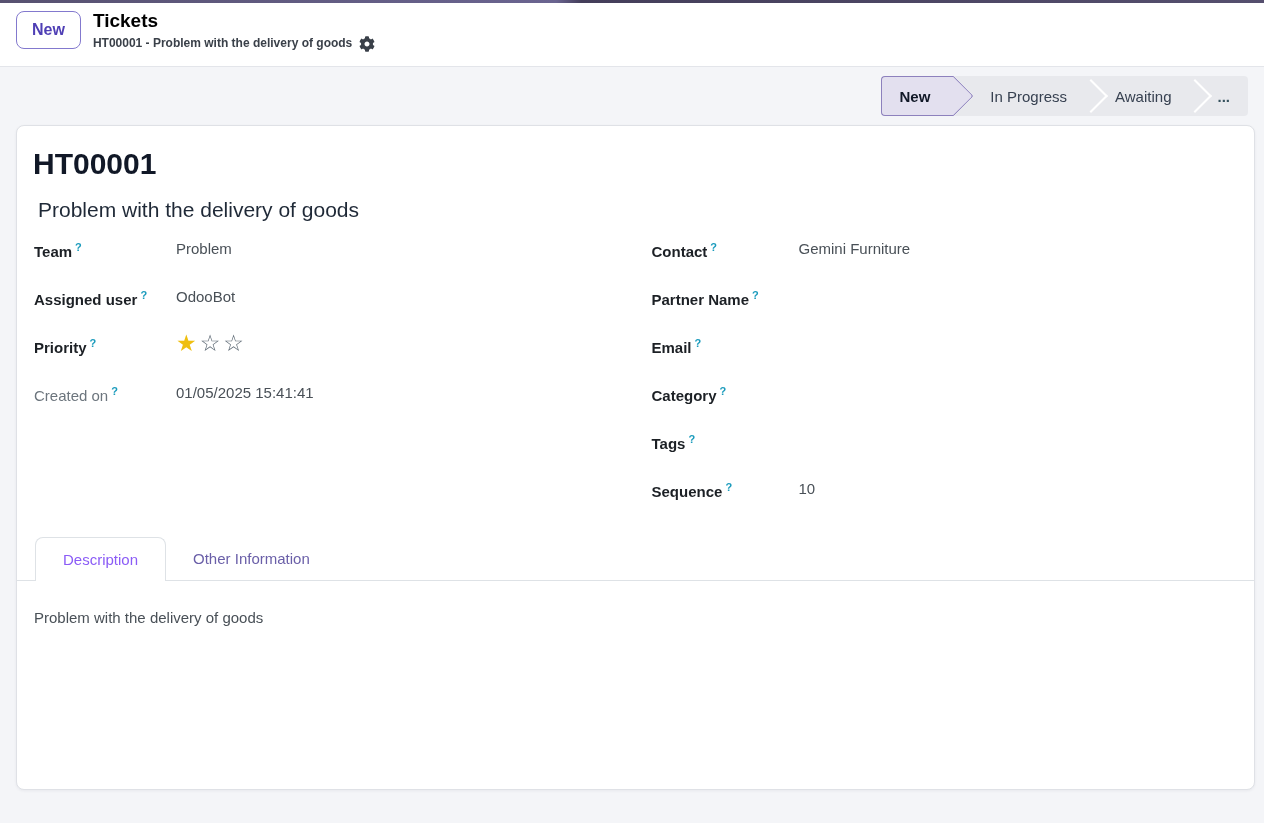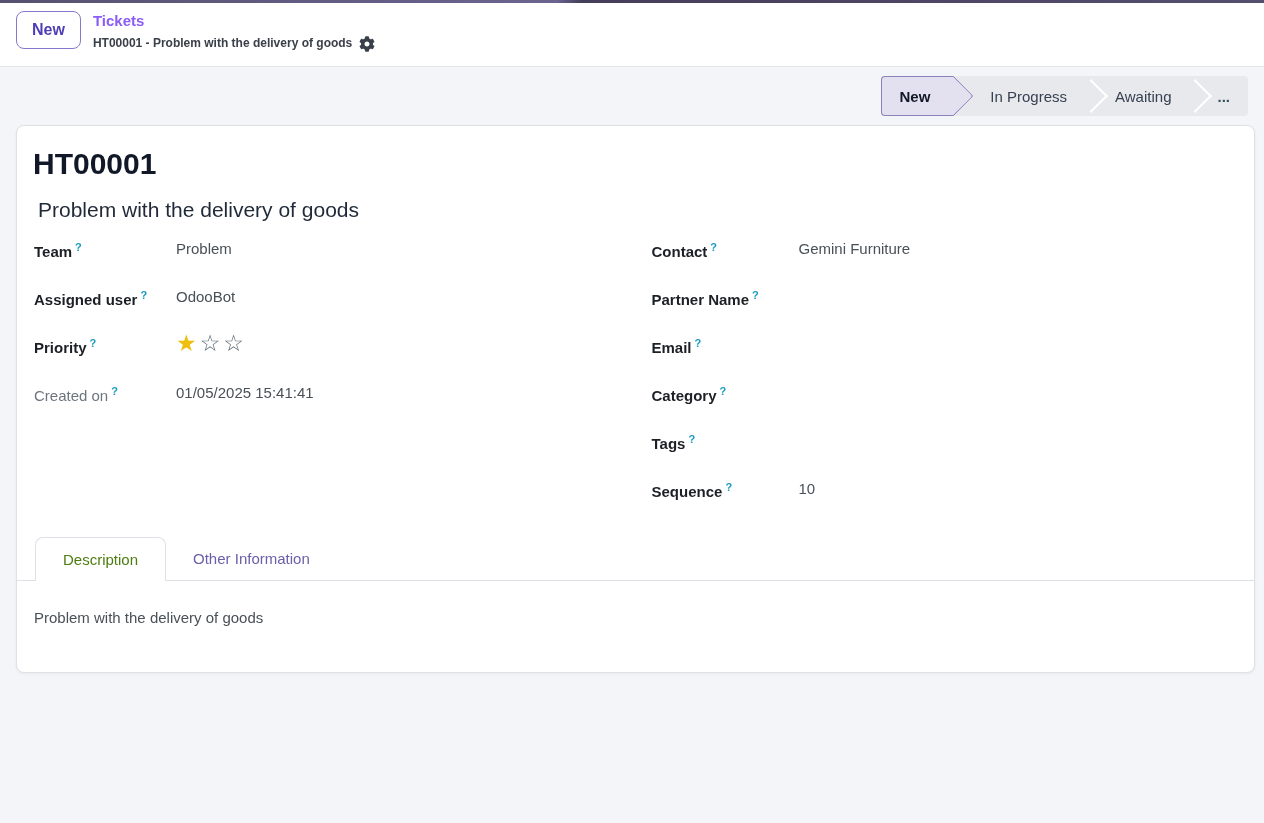--- a/index.html
+++ b/index.html
@@ -35,22 +35,22 @@
     color: #4f3fb5;
     font-weight: 700;
     font-size: 16px;
     padding: 8px 15px;
     line-height: 20px;
     cursor: pointer;
     font-family: "Liberation Sans", sans-serif;
   }
   .crumbs { display: flex; flex-direction: column; }
   .crumb-parent {
-    color: #8b5cf6;
-    font-size: 15px;
+    color: #000000;
+    font-size: 19px;
     font-weight: 600;
     line-height: 20px;
     text-decoration: none;
     cursor: pointer;
   }
   .crumb-current-row { display: flex; align-items: center; gap: 7px; margin-top: 2px; }
   .crumb-current {
     color: #3a4049;
     font-size: 12px;
     font-weight: 600;
@@ -117,21 +117,21 @@
     transform: rotate(45deg);
   }
 
   
   .sheet {
     margin: 9px 9px 0 16px;
     background: #fff;
     border: 1px solid #dfe1e6;
     border-radius: 8px;
     box-shadow: 0 1px 3px rgba(30,30,60,.06);
-    height: 548px;
+    height: 665px;
     overflow: hidden;
   }
   .sheet-inner { padding: 21px 0 0 0; }
   .ticket-ref {
     margin: 0 16px;
     font-size: 30px;
     font-weight: 700;
     color: #111827;
     line-height: 34px;
   }
@@ -188,21 +188,21 @@
     padding: 11px 27px;
     cursor: pointer;
     line-height: 21px;
     white-space: nowrap;
   }
   .tab-active {
     background: #fff;
     border: 1px solid #dee2e6;
     border-bottom: none;
     border-radius: 8px 8px 0 0;
-    color: #4d7c0f;
+    color: #8b5cf6;
     margin-bottom: -1px;
     text-align: right;
   }
   .tab-inactive { color: #6a5fa8; }
 
   .tab-content {
     padding: 27px 17px;
     font-size: 15px;
     color: #495057;
     line-height: 20px;

